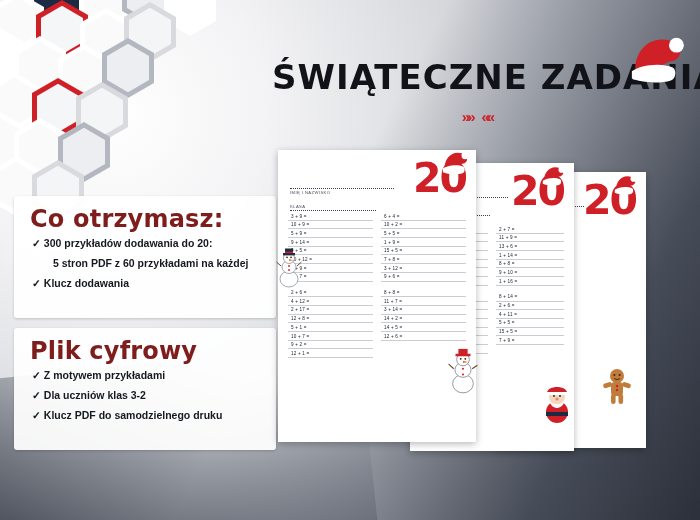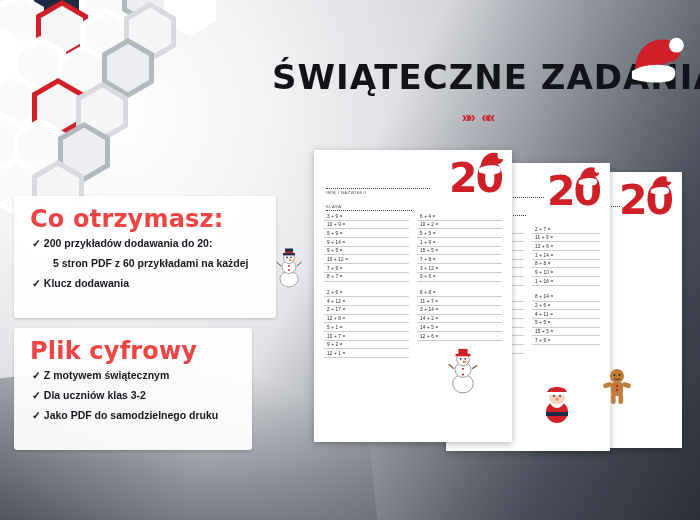--- a/index.html
+++ b/index.html
@@ -119,25 +119,25 @@
 
   
   .box {
     position: absolute;
     background: rgba(255,255,255,0.93);
     border-radius: 3px;
     box-shadow: 0 1px 3px rgba(0,0,0,0.18);
     z-index: 5;
   }
   #box1 { left: 14px; top: 196px; width: 262px; height: 122px; }
-  #box2 { left: 14px; top: 328px; width: 238px; height: 122px; }
+  #box2 { left: 14px; top: 328px; width: 262px; height: 122px; }
   .box-title {
     font-family: "DejaVu Sans", sans-serif;
     font-weight: bold;
-    color: #ef4444;
+    color: #7f1d1d;
     font-size: 24px;
     padding: 9px 12px 4px 16px;
     letter-spacing: 0.2px;
   }
   .box ul {
     margin: 0;
     padding: 0 8px 0 18px;
     list-style: none;
   }
   .box li {
@@ -150,21 +150,20 @@
   }
   .box li .tick { color: #15181e; font-weight: bold; margin-right: 3px; }
   .box li.indent { padding-left: 21px; }
 
   
   .sheet {
     position: absolute;
     background: #ffffff;
     box-shadow: 0 2px 7px rgba(0,0,0,0.28);
     overflow: hidden;
-    margin-left: 36px;
   }
   #sheet3 { left: 494px; top: 172px; width: 152px; height: 276px; z-index: 4; }
   #sheet2 { left: 410px; top: 163px; width: 164px; height: 288px; z-index: 5; }
   #sheet1 { left: 278px; top: 150px; width: 198px; height: 292px; z-index: 6; }
 
   .sheet-head {
     position: relative;
     height: 62px;
   }
   .dots-line {
@@ -301,32 +300,32 @@
 
   <svg class="santa-hat" viewBox="0 0 60 56">
     <path d="M8 40 C6 24 18 6 36 6 C50 6 56 14 56 20 C56 26 50 30 44 30 L14 44 Z" fill="#cf2027"></path>
     <path d="M4 40 C12 34 34 30 48 36 C52 38 52 48 46 50 C34 54 12 52 4 48 Z" fill="#ffffff"></path>
     <circle cx="52" cy="12" r="8" fill="#ffffff"></circle>
   </svg>
 
   <div class="box" id="box1">
     <div class="box-title">Co otrzymasz:</div>
     <ul>
-      <li><span class="tick">✓</span><span>200 przykładów dodawania do 20:</span></li>
+      <li><span class="tick">✓</span><span>300 przykładów dodawania do 20:</span></li>
       <li class="indent"><span>5 stron PDF z 60 przykładami na każdej</span></li>
       <li><span class="tick">✓</span><span>Klucz dodawania</span></li>
     </ul>
   </div>
 
   <div class="box" id="box2">
     <div class="box-title">Plik cyfrowy</div>
     <ul>
-      <li><span class="tick">✓</span><span>Z motywem świątecznym</span></li>
+      <li><span class="tick">✓</span><span>Z motywem przykładami</span></li>
       <li><span class="tick">✓</span><span>Dla uczniów klas 3-2</span></li>
-      <li><span class="tick">✓</span><span>Jako PDF do samodzielnego druku</span></li>
+      <li><span class="tick">✓</span><span>Klucz PDF do samodzielnego druku</span></li>
     </ul>
   </div>
 
   <div class="sheet" id="sheet3">
     <div class="sheet-head">
       <div class="dots-line" style="top:26px; width:78px;"></div>
       <div class="dots-line" style="top:44px; width:62px;"></div>
       <div class="big20">20</div>
       <svg class="hat-small" style="right:8px; top:2px;" viewBox="0 0 60 56">
         <path d="M8 40 C6 24 18 6 36 6 C50 6 56 14 56 20 C56 26 50 30 44 30 L14 44 Z" fill="#cf2027"></path>

